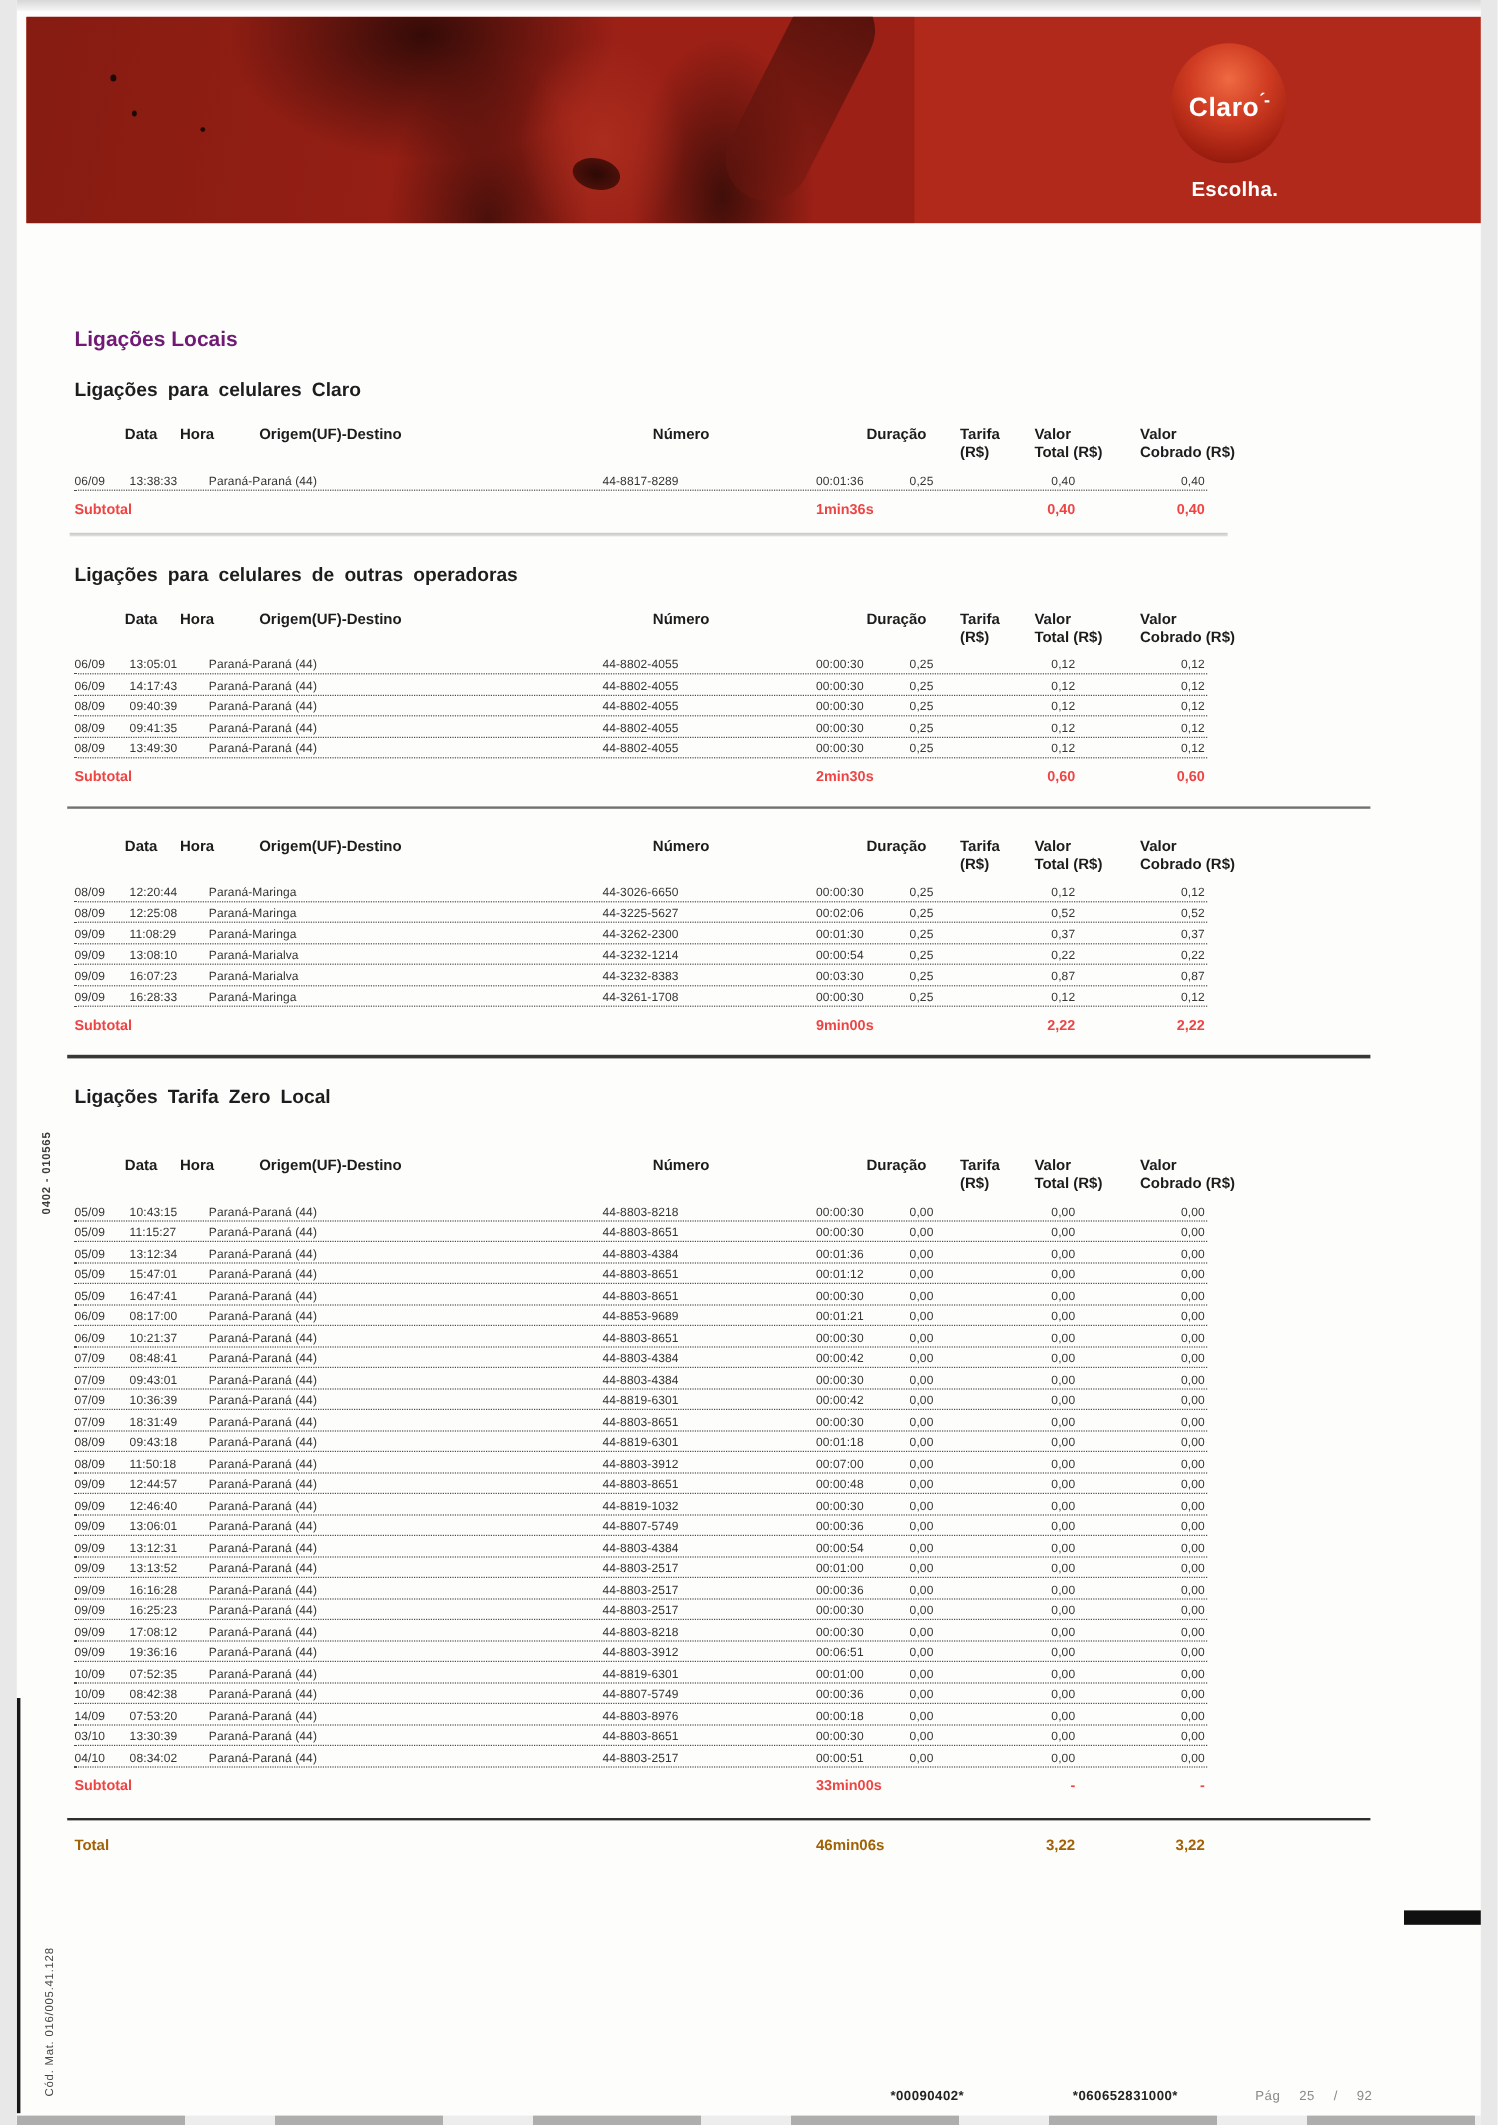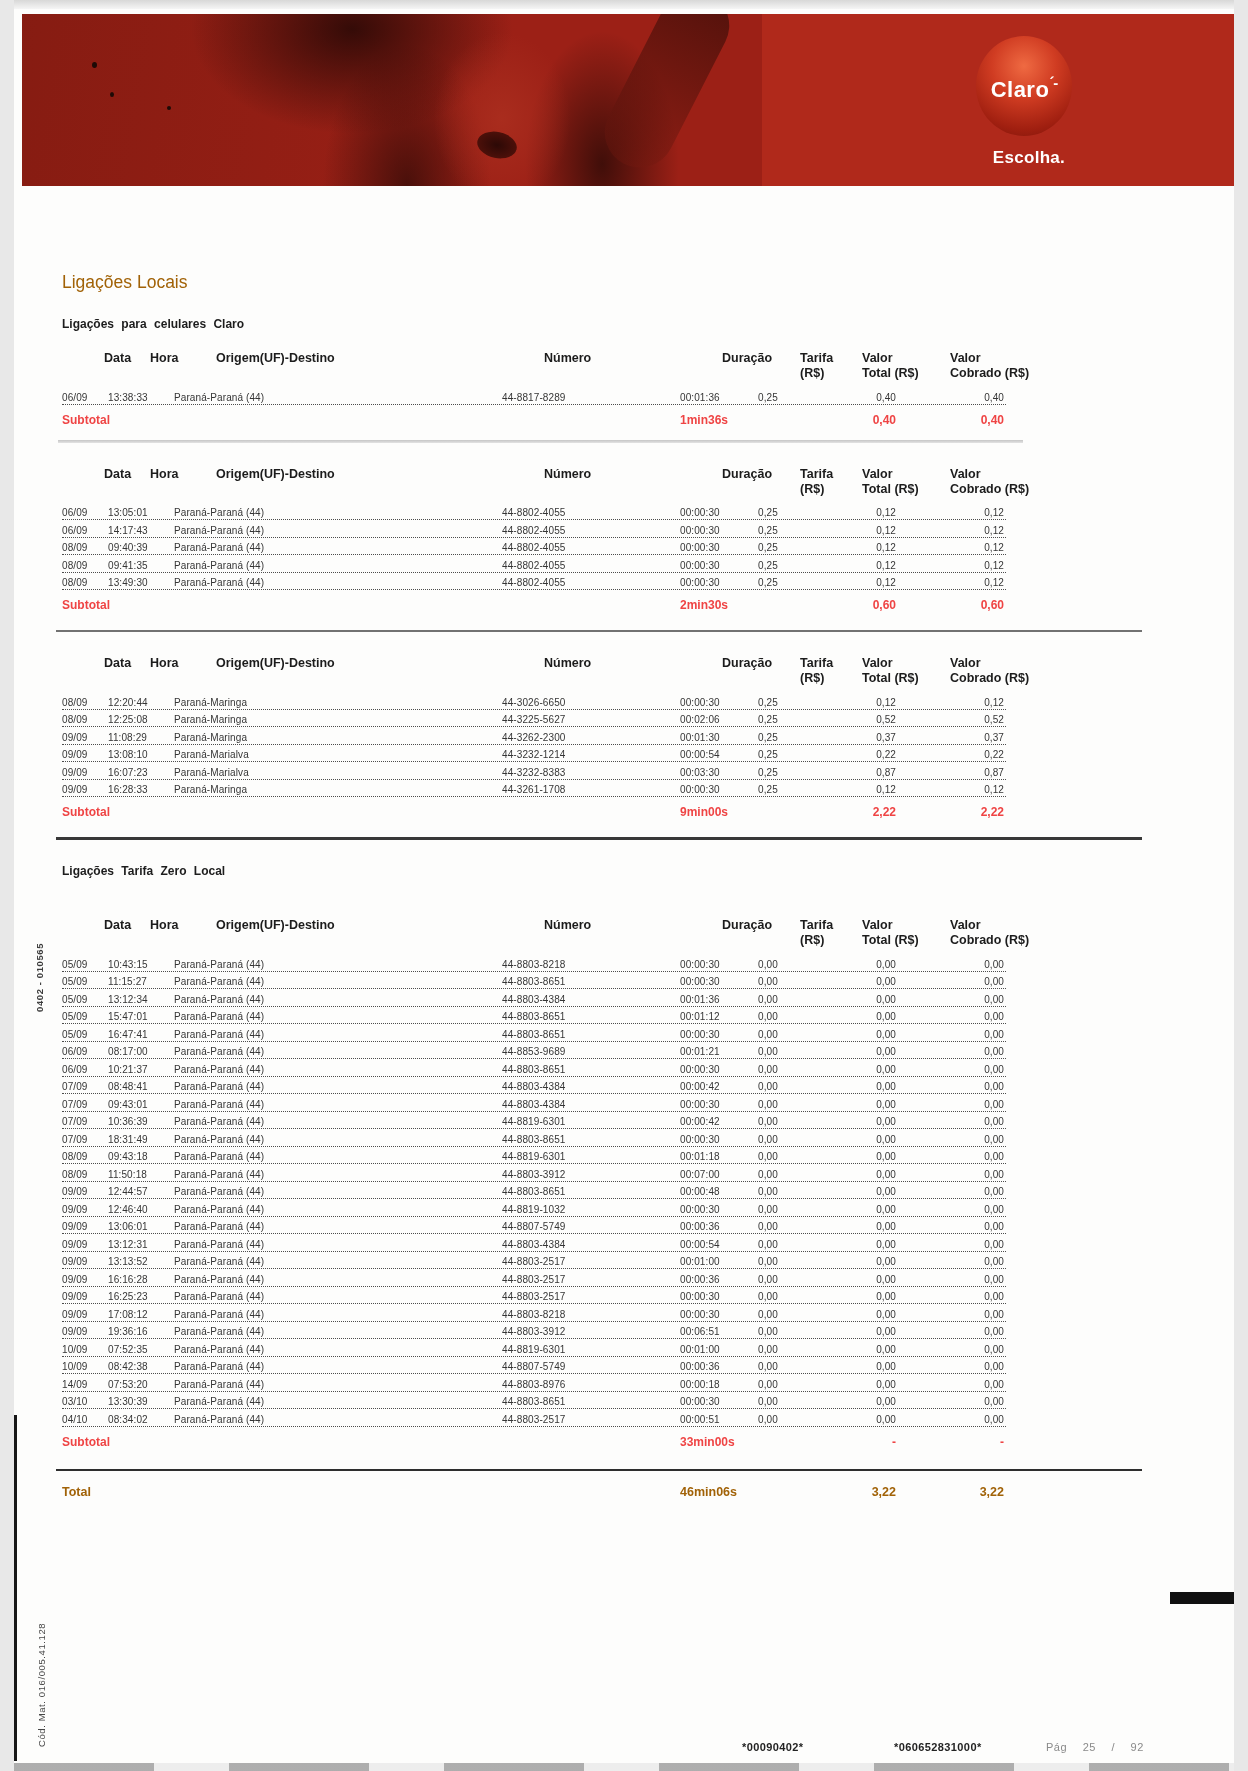--- a/index.html
+++ b/index.html
@@ -42,23 +42,23 @@
   .tagline { position:absolute; left:952px; top:134px; width:110px; text-align:center;
     color:#fff; font-weight:bold; font-size:17px; letter-spacing:.3px; }
   
   .vcode { position:absolute; writing-mode:vertical-rl; transform:rotate(180deg);
     font-size:9.5px; color:#3c3c3c; font-weight:bold; letter-spacing:.6px; white-space:nowrap; }
   .vcode-top { left:20px; top:832px; height:180px; }
   .vcode-bottom { left:22px; top:1582px; height:165px; font-weight:normal; color:#474747; }
   
   .content { position:absolute; left:48px; top:222px; width:944px; color:#1f1f1f; }
   .doc-title { font-size:19px; font-weight:bold; margin:0; letter-spacing:.2px; color:#1a1a1a; }
-  .section-heading { font-size:17.5px; font-weight:normal; margin:50px 0 0; color:#a16207; }
+  .section-heading { font-size:17.5px; font-weight:bold; margin:50px 0 0; color:#701a75; }
   section.call-table { margin-top:24px; }
-  .tbl-title { font-size:12px; font-weight:bold; margin:0 0 20px; word-spacing:4px; color:#1d1d1d; }
+  .tbl-title { font-size:16px; font-weight:bold; margin:0 0 20px; word-spacing:4px; color:#1d1d1d; }
   .sec-3 .tbl-title { margin-bottom:40px; }
   .grid { display:grid; grid-template-columns:46px 66px 328px 178px 78px 62px 88px 98px; }
   .thead { margin-bottom:6px; }
   .hcell { font-size:12.5px; font-weight:bold; line-height:15px; color:#1c1c1c; white-space:nowrap;margin-left:42px; }
   .hcell span { display:block; min-height:15px; }
   .trow { height:16.5px; border-bottom:1px dotted #4c4c4c; align-items:end; }
   .trow span { font-size:10px; color:#353535; white-space:nowrap; line-height:12px; letter-spacing:.1px; }
   .col-6v { text-align:right; padding-right:12px; }
   .col-7v { text-align:right; padding-right:2px; }
   .subtotal-row { height:22px; padding-top:4px; align-items:center; }
@@ -167,20 +167,21 @@
 </div>
     <div class="subtotal-row grid">
       <span class="st-label">Subtotal</span>
       <span class="st-duration">1min36s</span>
       <span class="st-total">0,40</span>
       <span class="st-charged">0,40</span>
     </div>
   </section>
 
   <section class="call-table sec-1">
+    <h3 class="tbl-title">Ligações para celulares de outras operadoras</h3>
     <div class="thead grid">
             <div class="hcell">
               <span>Data</span>
               <span></span>
             </div>
             <div class="hcell">
               <span>Hora</span>
               <span></span>
             </div>
             <div class="hcell">

